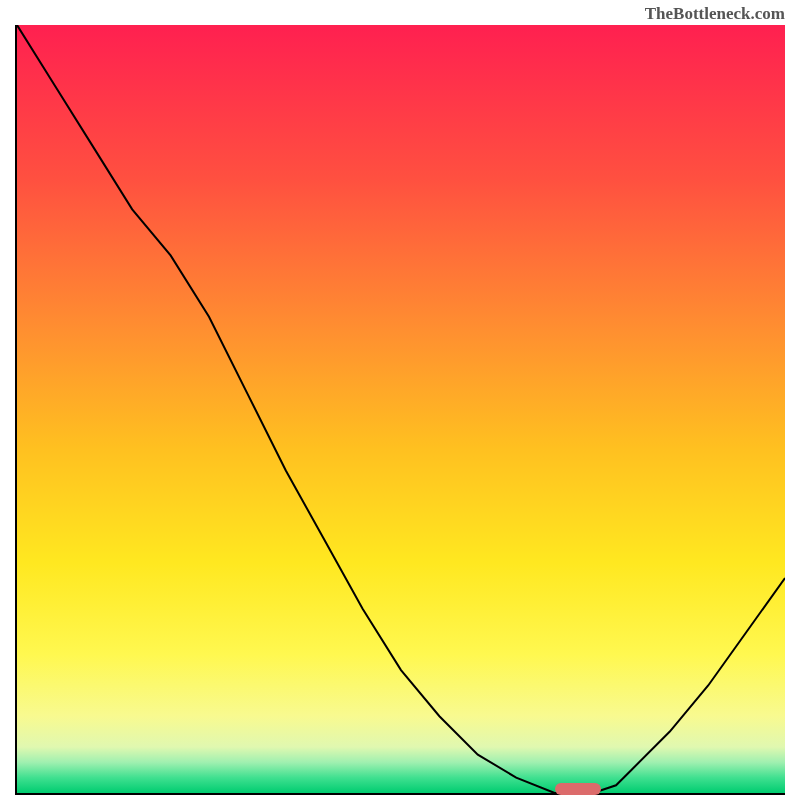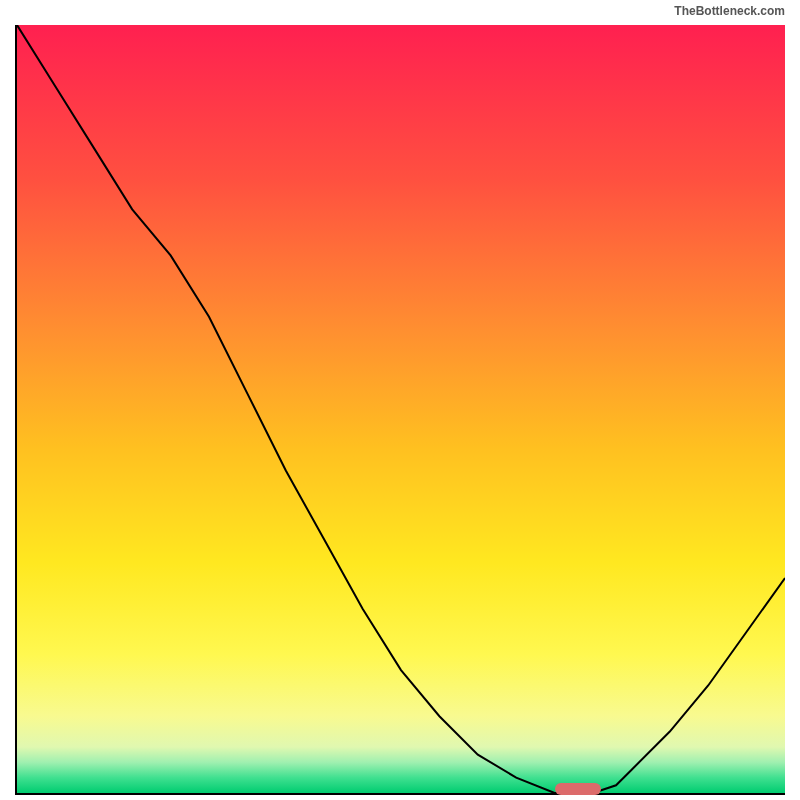--- a/index.html
+++ b/index.html
@@ -27,24 +27,24 @@
       position: absolute;
       top: 0;
       left: 0;
       width: 100%;
       height: 100%;
     }
     .watermark {
       position: absolute;
       top: 4px;
       right: 15px;
-      font-size: 12px;
+      font-size: 17px;
       font-weight: bold;
       color: #555;
-      font-family: Liberation Sans, sans-serif;
+      font-family: Liberation Serif, serif;
     }
     .line-svg {
       position: absolute;
       top: 0;
       left: 0;
       width: 100%;
       height: 100%;
     }
     .marker {
       position: absolute;

